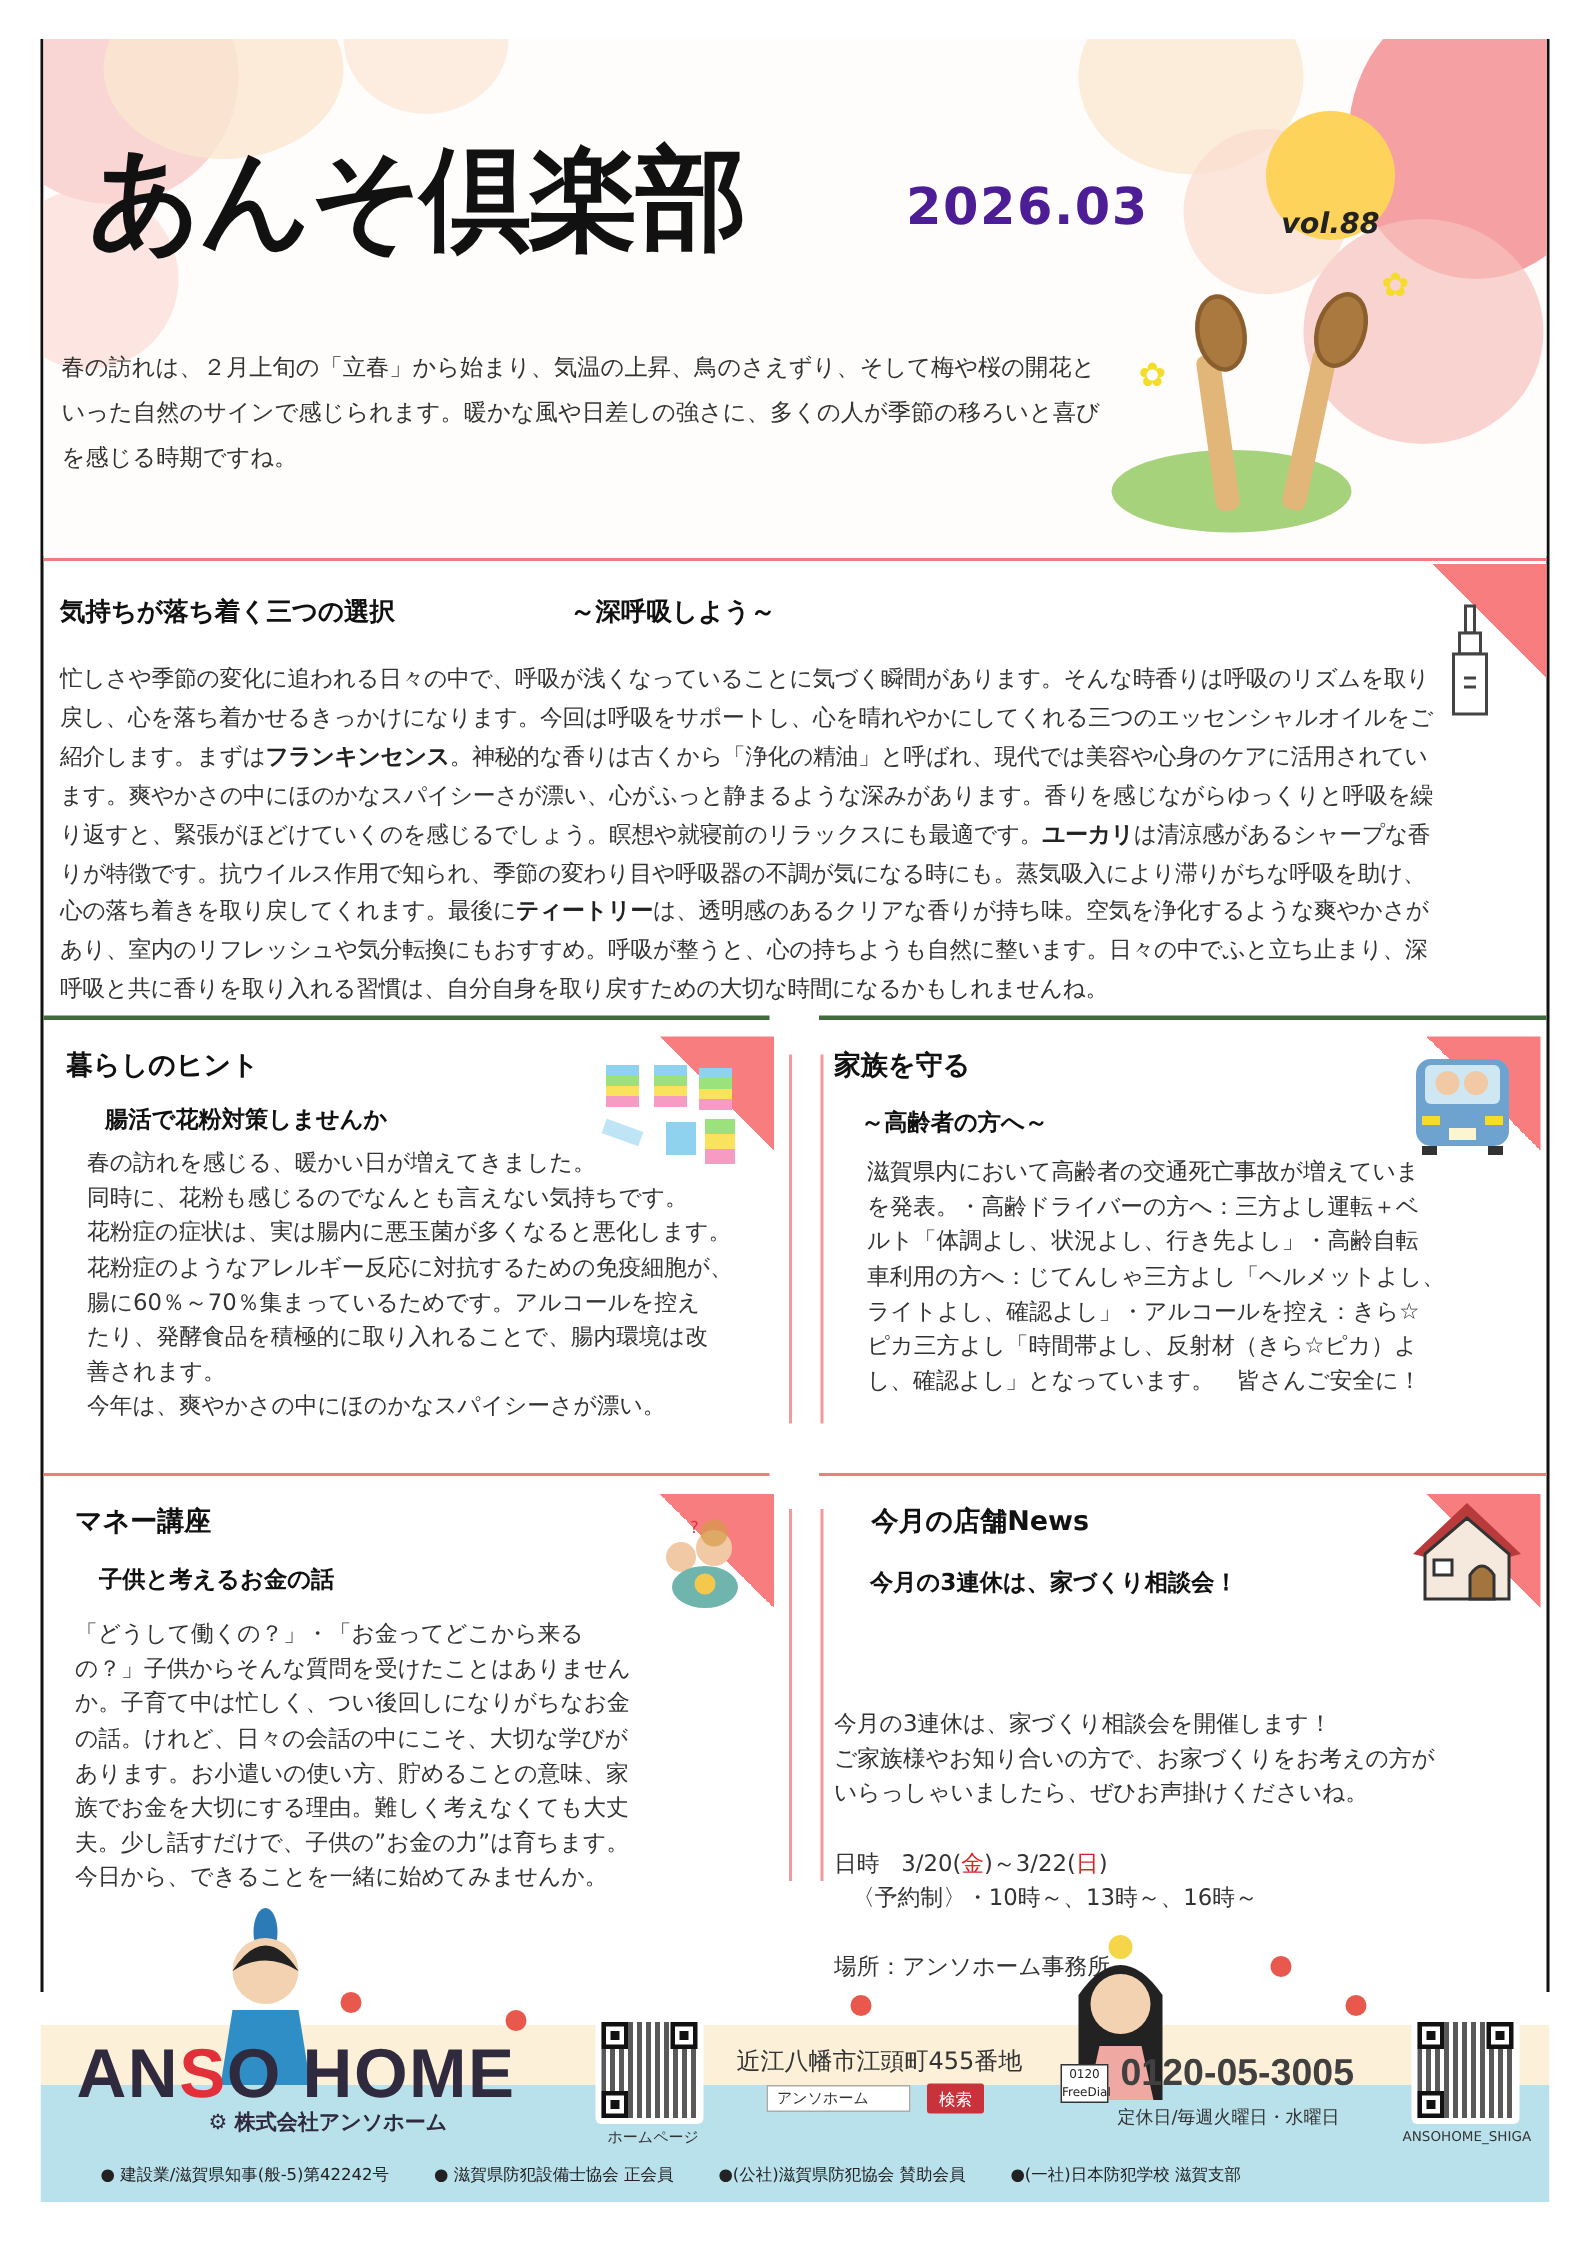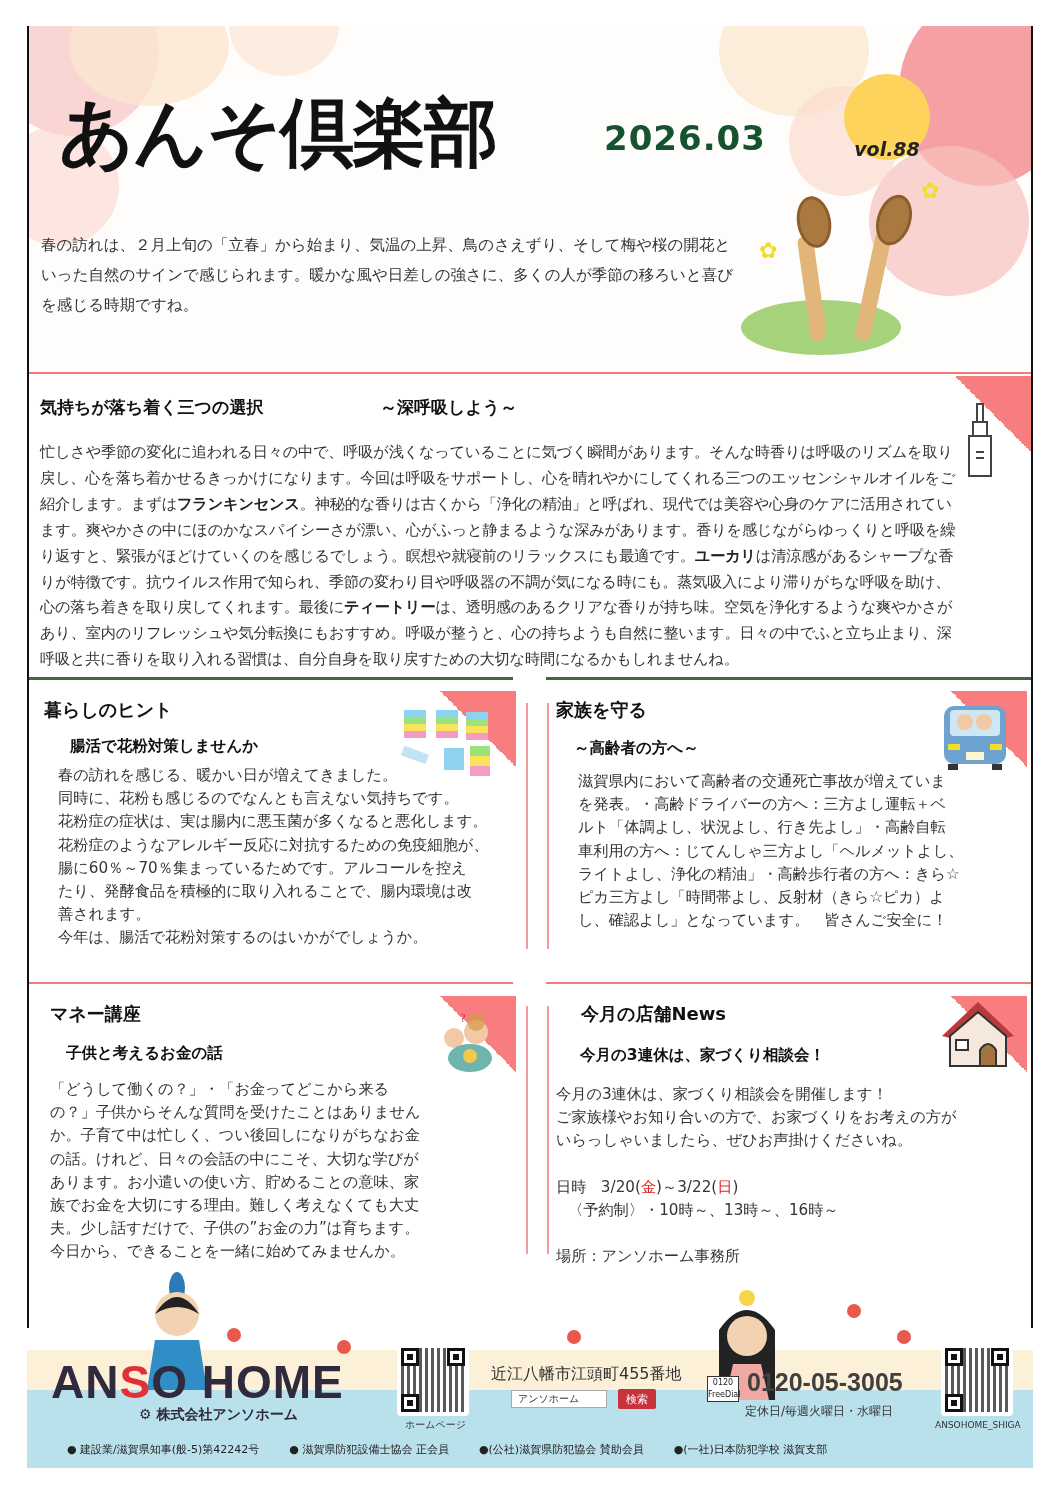--- a/index.html
+++ b/index.html
@@ -5,21 +5,21 @@
   * { box-sizing: border-box; margin: 0; padding: 0; }
   html, body { width: 1058px; height: 1496px; background: #ffffff; overflow: hidden; }
   body { font-family: "DejaVu Sans", "Liberation Sans", sans-serif; color: #222; position: relative; }
   .left-rule { position: absolute; left: 27px; top: 26px; width: 2px; height: 1302px; background: #111; }
   .right-rule { position: absolute; left: 1031px; top: 26px; width: 2px; height: 1302px; background: #111; }
 
   
   .header { position: absolute; left: 29px; top: 26px; width: 1002px; height: 345px; overflow: hidden; background: #fffdfb; }
   .blob { position: absolute; border-radius: 50%; }
   .title { position: absolute; left: 30px; top: 58px; font-size: 74px; font-weight: bold; color: #111; letter-spacing: -2px; font-family: "DejaVu Sans", sans-serif; }
-  .issue-date { position: absolute; left: 575px; top: 92px; font-size: 34px; font-weight: bold; color: #14532d; letter-spacing: 1px; }
+  .issue-date { position: absolute; left: 575px; top: 92px; font-size: 34px; font-weight: bold; color: #4c1d95; letter-spacing: 1px; }
   .vol-badge { position: absolute; left: 815px; top: 48px; width: 86px; height: 86px; border-radius: 50%; background: #fdd35c; display: flex; align-items: flex-end; justify-content: center; }
   .vol-badge span { font-size: 19px; font-style: italic; font-weight: bold; color: #222; }
   .intro { position: absolute; left: 12px; top: 204px; width: 700px; font-size: 15.5px; line-height: 30px; color: #333; }
 
   
   .field { position: absolute; left: 740px; top: 300px; width: 160px; height: 55px; border-radius: 50%; background: #a6d27c; }
   .stem { position: absolute; width: 16px; background: #e2b679; border-radius: 6px; }
   .cone { position: absolute; width: 34px; height: 52px; border-radius: 50%; background: #a9793f; border: 3px solid #8b5e2d; }
   .butterfly { position: absolute; color: #f3dc2a; font-size: 22px; }
 
@@ -134,21 +134,21 @@
   <div style="position:absolute;left:70px;top:38px;width:20px;height:30px;background:linear-gradient(#9ce27a 0 33%,#f9e25c 33% 66%,#f69bc4 66%)"></div>
 </div>
 <div class="panel-body" style="left:58px;top:764px;width:470px">
   <div>春の訪れを感じる、暖かい日が増えてきました。</div>
   <div>同時に、花粉も感じるのでなんとも言えない気持ちです。</div>
   <div>花粉症の症状は、実は腸内に悪玉菌が多くなると悪化します。</div>
   <div>花粉症のようなアレルギー反応に対抗するための免疫細胞が、</div>
   <div>腸に60％～70％集まっているためです。アルコールを控え</div>
   <div>たり、発酵食品を積極的に取り入れることで、腸内環境は改</div>
   <div>善されます。</div>
-  <div>今年は、腸活で花粉対策するのはいかがでしょうか。</div>
+  <div>今年は、爽やかさの中にほのかなスパイシーさが漂い。</div>
 </div>
 
 <div class="corner-tri" style="left:951px;top:691px"></div>
 <div class="vline-pink" style="left:547px;top:703px;height:246px"></div>
 <div class="panel-title" style="left:556px;top:698px">家族を守る</div>
 <div class="panel-sub" style="left:574px;top:738px">～高齢者の方へ～</div>
 <svg class="icon-box" style="left:940px;top:700px" width="70" height="72" viewBox="0 0 70 72">
   <rect x="4" y="6" width="62" height="58" rx="10" fill="#6fa3cf"></rect>
   <rect x="10" y="10" width="50" height="26" rx="4" fill="#cfe6f3"></rect>
   <circle cx="25" cy="22" r="8" fill="#f1c9a5"></circle>
@@ -157,21 +157,21 @@
   <rect x="50" y="44" width="12" height="6" fill="#f5dc2a"></rect>
   <rect x="26" y="52" width="18" height="8" fill="#fbf6d0"></rect>
   <rect x="8" y="64" width="10" height="6" fill="#333"></rect>
   <rect x="52" y="64" width="10" height="6" fill="#333"></rect>
 </svg>
 <div class="panel-body" style="left:578px;top:770px;width:420px">
   <div>滋賀県内において高齢者の交通死亡事故が増えていま</div>
   <div>を発表。・高齢ドライバーの方へ：三方よし運転＋ベ</div>
   <div>ルト「体調よし、状況よし、行き先よし」・高齢自転</div>
   <div>車利用の方へ：じてんしゃ三方よし「ヘルメットよし、</div>
-  <div>ライトよし、浄化の精油」・高齢歩行者の方へ：きら☆</div>
+  <div>ライトよし、確認よし」・アルコールを控え：きら☆</div>
   <div>ピカ三方よし「時間帯よし、反射材（きら☆ピカ）よ</div>
   <div>し、確認よし」となっています。　皆さんご安全に！</div>
 </div>
 
 <div class="hr-pink" style="left:29px;top:982px;width:484px"></div>
 <div class="hr-pink" style="left:546px;top:982px;width:485px"></div>
 
 <div class="corner-tri" style="left:440px;top:996px"></div>
 <div class="vline-pink" style="left:526px;top:1006px;height:248px"></div>
 <div class="panel-title" style="left:50px;top:1002px">マネー講座</div>
@@ -198,21 +198,21 @@
 <div class="corner-tri" style="left:951px;top:996px"></div>
 <div class="vline-pink" style="left:547px;top:1006px;height:248px"></div>
 <div class="panel-title" style="left:581px;top:1002px">今月の店舗News</div>
 <div class="panel-sub" style="left:580px;top:1045px">今月の3連休は、家づくり相談会！</div>
 <svg class="icon-box" style="left:938px;top:998px" width="80" height="72" viewBox="0 0 80 72">
   <polygon points="40,4 4,38 12,40 40,14 68,40 76,38" fill="#b83a3a"></polygon>
   <path d="M12 38 L40 14 L68 38 L68 68 L12 68 Z" fill="#f5e8dc" stroke="#333" stroke-width="2"></path>
   <rect x="18" y="42" width="12" height="10" fill="#fff" stroke="#333" stroke-width="2"></rect>
   <path d="M42 68 L42 52 Q50 40 58 52 L58 68 Z" fill="#a4743f" stroke="#333" stroke-width="2"></path>
 </svg>
-<div class="panel-body" style="left:556px;top:1083px;width:460px">
+<div class="panel-body" style="left:556px;top:1138px;width:460px">
   <div>今月の3連休は、家づくり相談会を開催します！</div>
   <div>ご家族様やお知り合いの方で、お家づくりをお考えの方が</div>
   <div>いらっしゃいましたら、ぜひお声掛けくださいね。</div>
   <div style="height:23px"></div>
   <div>
     <span>日時</span>&nbsp;&nbsp;&nbsp;<span>3/20(</span><span style="color:#e02020">金</span><span>)～3/22(</span><span style="color:#e02020">日</span><span>)</span>
   </div>
   <div style="padding-left:12px">〈予約制〉・10時～、13時～、16時～</div>
   <div style="height:23px"></div>
   <div>場所：アンソホーム事務所</div>

